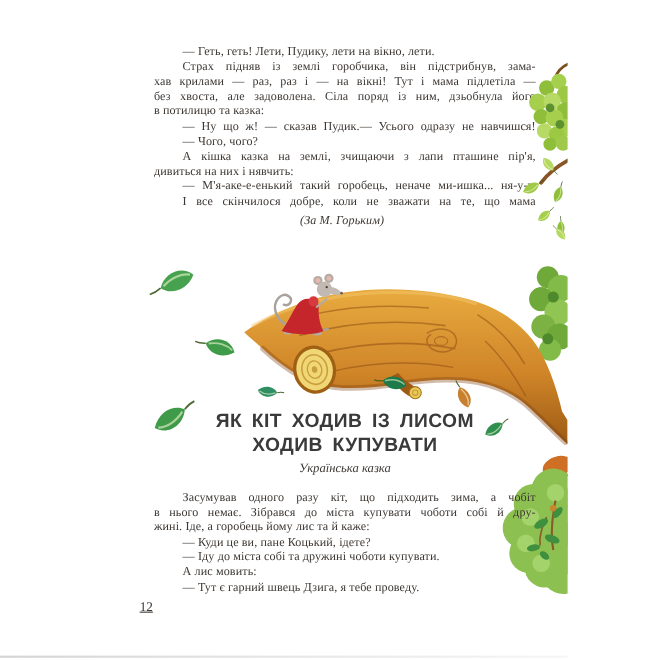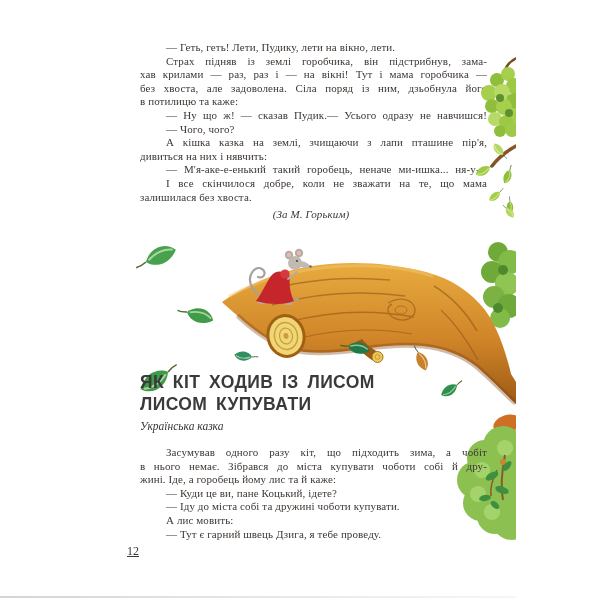--- a/index.html
+++ b/index.html
@@ -15,21 +15,21 @@
   }
   #story-end   { top:41px; }
   #story-start { top:446px; }
   .ln   { min-height:13.6px; }
   .ind  { text-indent:26px; }
   .just { text-align:justify; text-align-last:justify; }
   .attr { text-align:center; font-style:italic; margin-top:4px; padding-right:5px; }
 
   .titleblock {
     position:absolute; left:140px; width:347px; top:372px;
-    color:#3a3a3a;
+    text-align:center; color:#3a3a3a;
   }
   .title-line {
     font-family:"Liberation Sans", sans-serif; font-weight:bold;
     font-size:17.5px; line-height:21.5px; letter-spacing:0.4px; word-spacing:3.5px;
     white-space:nowrap;
   }
   .subtitle { font-style:italic; font-size:11.5px; margin-top:5px; color:#3d3733; }
 
   .pagenum {
     position:absolute; left:127px; top:544px;
@@ -45,30 +45,29 @@
   }
 </style>
 </head>
 <body>
 
 <div class="page">
 
   <div class="textblock" id="story-end">
     <div class="ln ind">— Геть, геть! Лети, Пудику, лети на вікно, лети.</div>
     <div class="ln ind just">Страх підняв із землі горобчика, він підстрибнув, зама-</div>
-    <div class="ln just">хав крилами — раз, раз і — на вікні! Тут і мама горобчика —</div>
+    <div class="ln just">хав крилами — раз, раз і — на вікні! Тут і мама підлетіла —</div>
     <div class="ln just">без хвоста, але задоволена. Сіла поряд із ним, дзьобнула його</div>
-    <div class="ln">в потилицю та каже:</div>
+    <div class="ln">в потилицю та казка:</div>
     <div class="ln ind just">— Ну що ж! — сказав Пудик.— Усього одразу не навчишся!</div>
     <div class="ln ind">— Чого, чого?</div>
     <div class="ln ind just">А кішка казка на землі, зчищаючи з лапи пташине пір'я,</div>
     <div class="ln">дивиться на них і нявчить:</div>
     <div class="ln ind just">— М'я-аке-е-енький такий горобець, неначе ми-ишка... ня-у-у.</div>
     <div class="ln ind just">І все скінчилося добре, коли не зважати на те, що мама</div>
-    <div class="ln">залишилася без хвоста.</div>
     <div class="ln attr">(За М. Горьким)</div>
   </div>
 
   <svg class="illust" width="600" height="600" viewBox="0 0 600 600">
     <defs>
       <linearGradient id="wood" x1="0" y1="0" x2="0" y2="1">
         <stop offset="0" stop-color="#e8ab3f"></stop>
         <stop offset="0.55" stop-color="#cf8428"></stop>
         <stop offset="1" stop-color="#9c5a14"></stop>
       </linearGradient>
@@ -214,21 +213,21 @@
         <use href="#leafG" transform="translate(348,346) rotate(20) scale(0.68)" fill="#1e7a48"></use>
         <use href="#leafG" transform="translate(418,352) rotate(75) scale(0.62)" fill="#c87f2e"></use>
         <use href="#leafG" transform="translate(457,385) rotate(155) scale(0.58)" fill="#2f8f4f"></use>
       </g>
 
     </g>
   </svg>
 
   <div class="titleblock">
     <div class="title-line">ЯК КІТ ХОДИВ ІЗ ЛИСОМ</div>
-    <div class="title-line">ЛИСОМ КУПУВАТИ</div>
+    <div class="title-line">ХОДИВ КУПУВАТИ</div>
     <div class="subtitle">Українська казка</div>
   </div>
 
   <div class="textblock" id="story-start">
     <div class="ln ind just">Засумував одного разу кіт, що підходить зима, а чобіт</div>
     <div class="ln just">в нього немає. Зібрався до міста купувати чоботи собі й дру-</div>
     <div class="ln">жині. Іде, а горобець йому лис та й каже:</div>
     <div class="ln ind">— Куди це ви, пане Коцький, ідете?</div>
     <div class="ln ind">— Іду до міста собі та дружині чоботи купувати.</div>
     <div class="ln ind">А лис мовить:</div>

